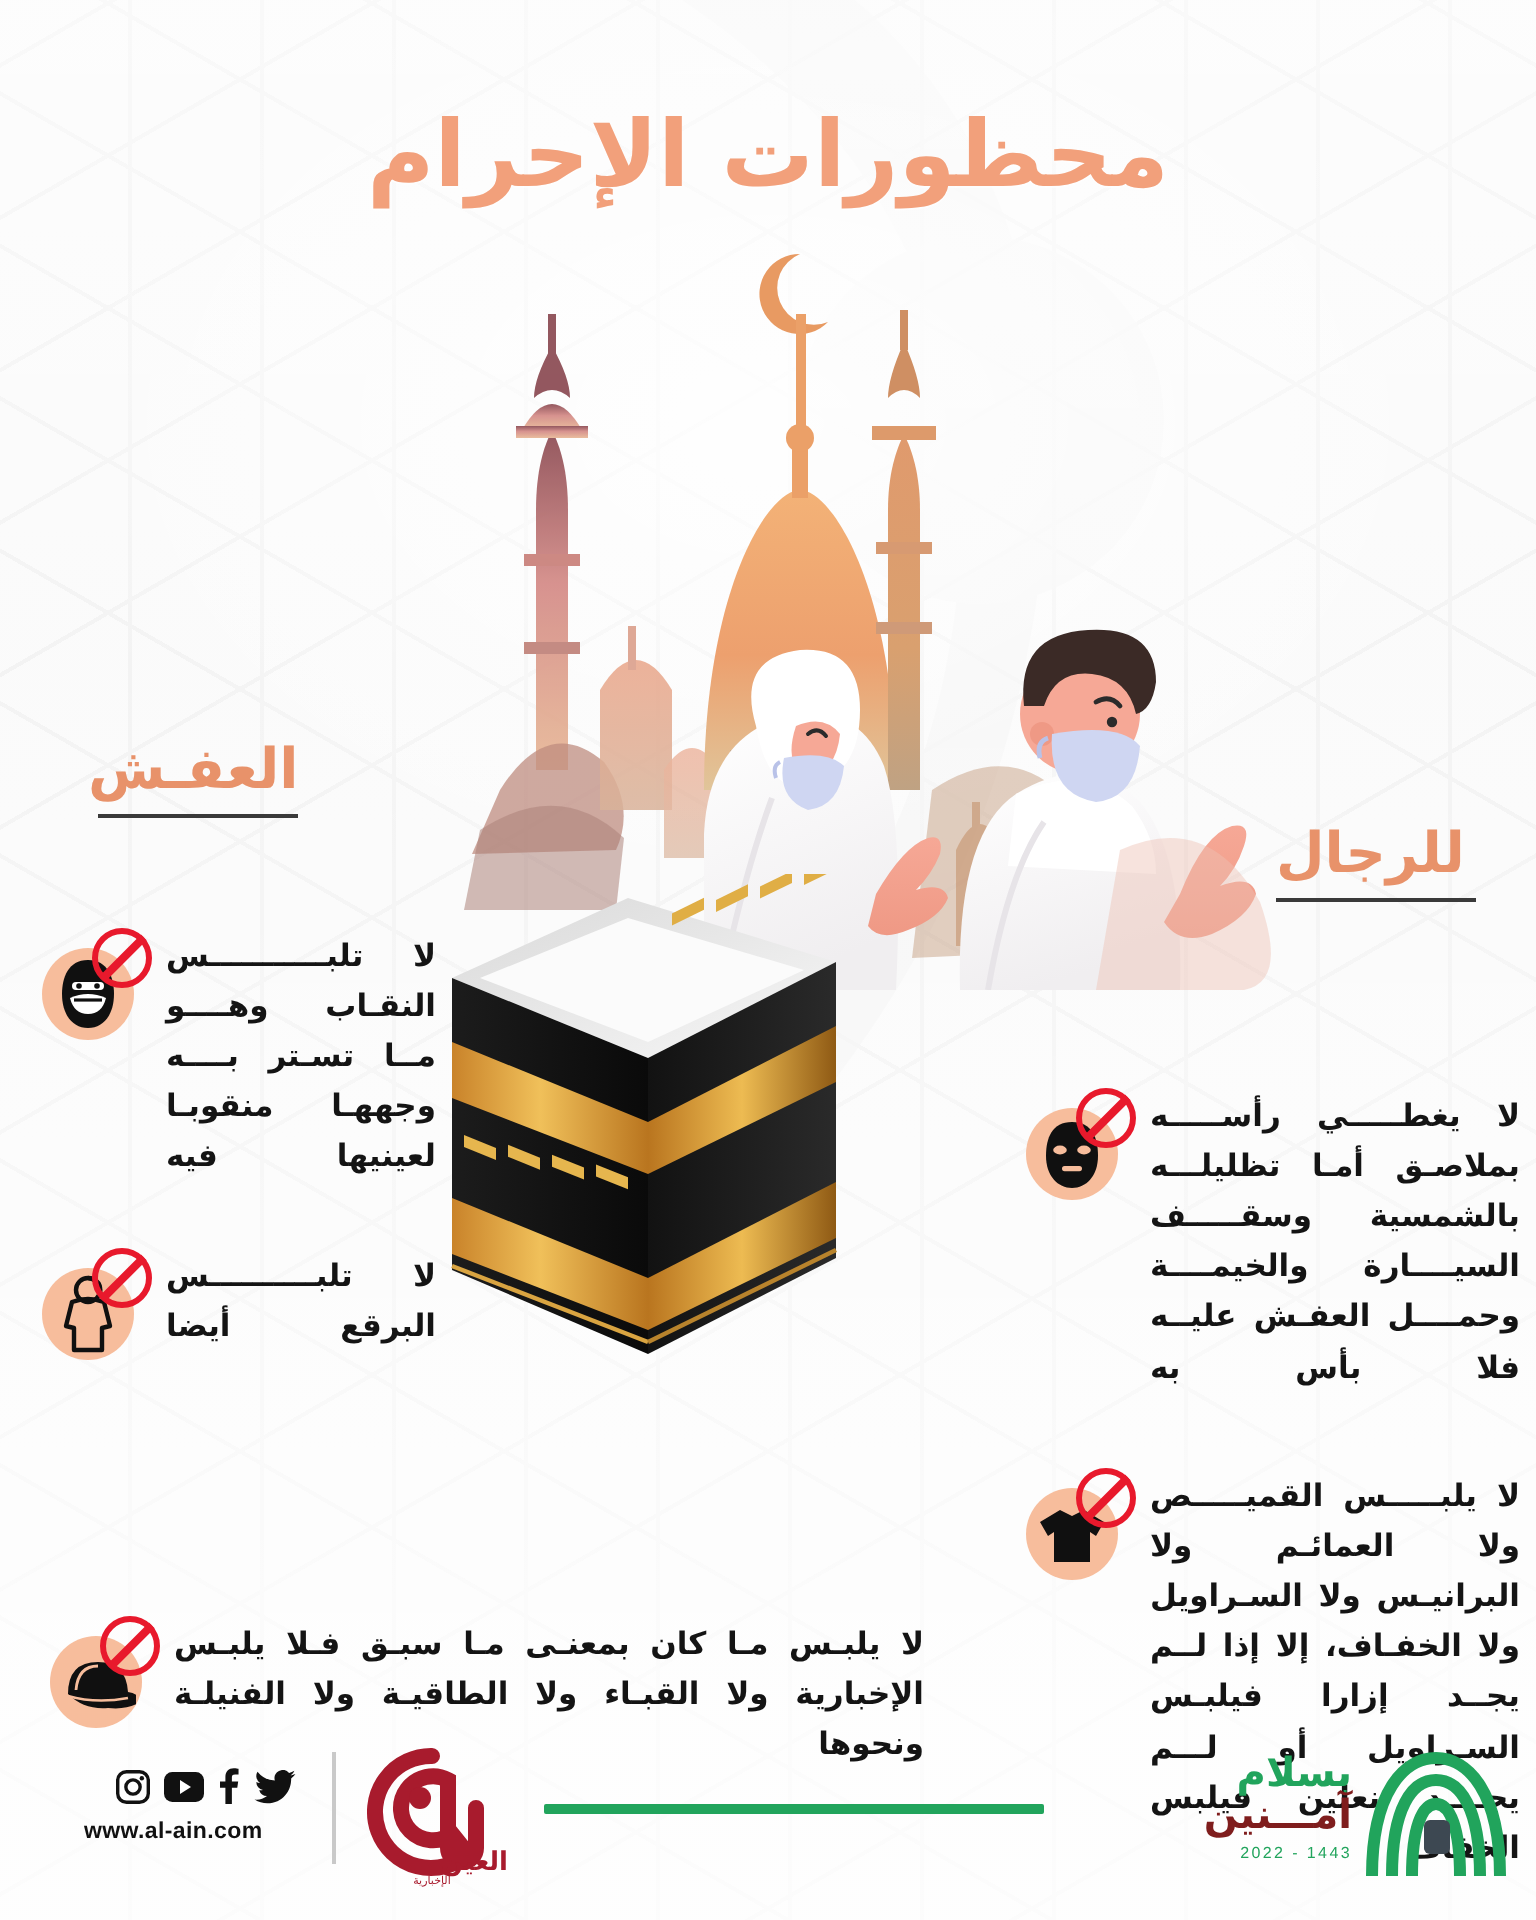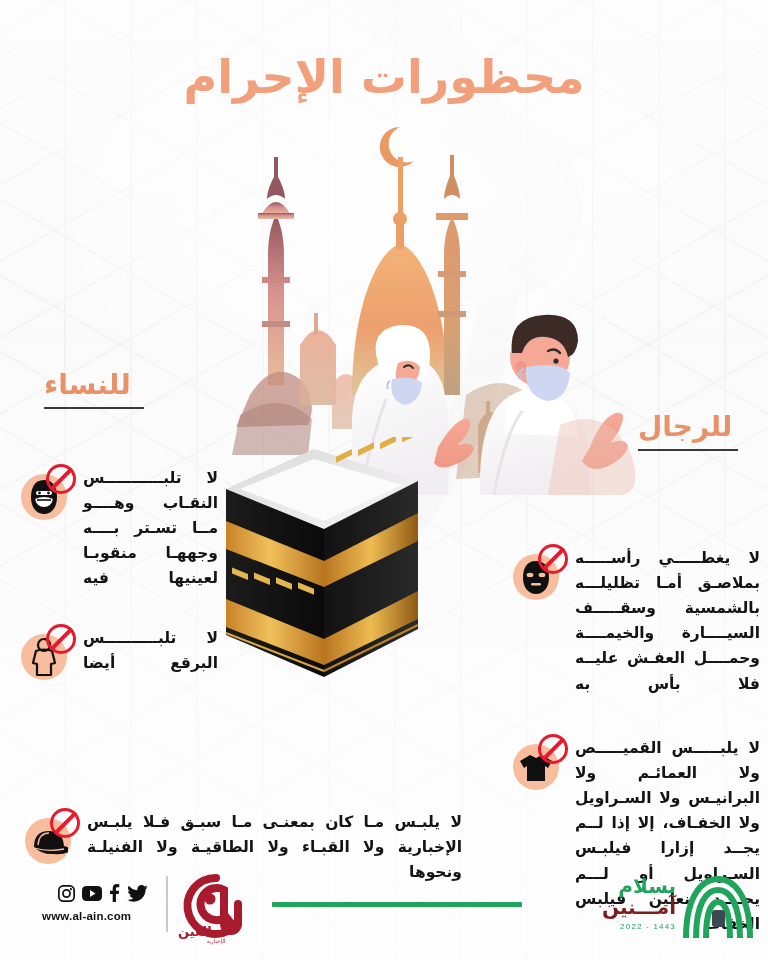--- a/index.html
+++ b/index.html
@@ -161,21 +161,21 @@
     direction:ltr; letter-spacing:.2px;
     font-family:"Liberation Sans", sans-serif;
   }
   .vsep {
     position:absolute; left:166px; top:14px;
     width:1.5px; height:56px; background:#c9c9c9;
   }
   .alain-logo { position:absolute; left:180px; top:10px; width:72px; height:70px; }
   .alain-name {
     position:absolute; left:178px; top:62px;
-    width:76px; text-align:left;
+    width:76px; text-align:right;
     font-size:13px; font-weight:bold; color:#a81b2d;
   }
   .alain-sub {
     position:absolute; left:178px; top:76px;
     width:76px; text-align:center;
     font-size:5.5px; color:#a81b2d; letter-spacing:.5px;
   }
 
   .green-line {
     position:absolute; left:272px; top:40px;
@@ -380,21 +380,21 @@
     </g>
 
     <path d="M30,162 L128,202 L128,228 L30,190 Z" fill="url(#gold1)"></path>
     <path d="M128,202 L222,154 L222,182 L128,228 Z" fill="url(#gold2)"></path>
 
     <path d="M30,196 L128,234" stroke="#d9a441" stroke-width="2.2" fill="none"></path>
     <path d="M128,234 L222,188" stroke="#b8832c" stroke-width="2.2" fill="none"></path>
   </svg>
 
   <div class="sec-head head-women">
-    <span>للنساء</span>
+    <span>العفـش</span>
     <span class="rule"></span>
   </div>
 
   <div class="item item-women-1">
     <div class="txt">لا تلبـــــــــــس النقـاب وهــــو مــا تسـتر بــــه وجههـا منقوبـا لعينيها فيه</div>
     <div class="icon-badge">
       <span class="disc"></span>
       <svg class="glyph" viewBox="0 0 40 40">
         <path d="M20,3 C30,3 33,12 33,20 C33,30 28,37 20,37 C12,37 7,30 7,20 C7,12 10,3 20,3 Z" fill="#101010"></path>
         <rect x="12" y="14" width="16" height="4" rx="2" fill="#ffffff"></rect>

